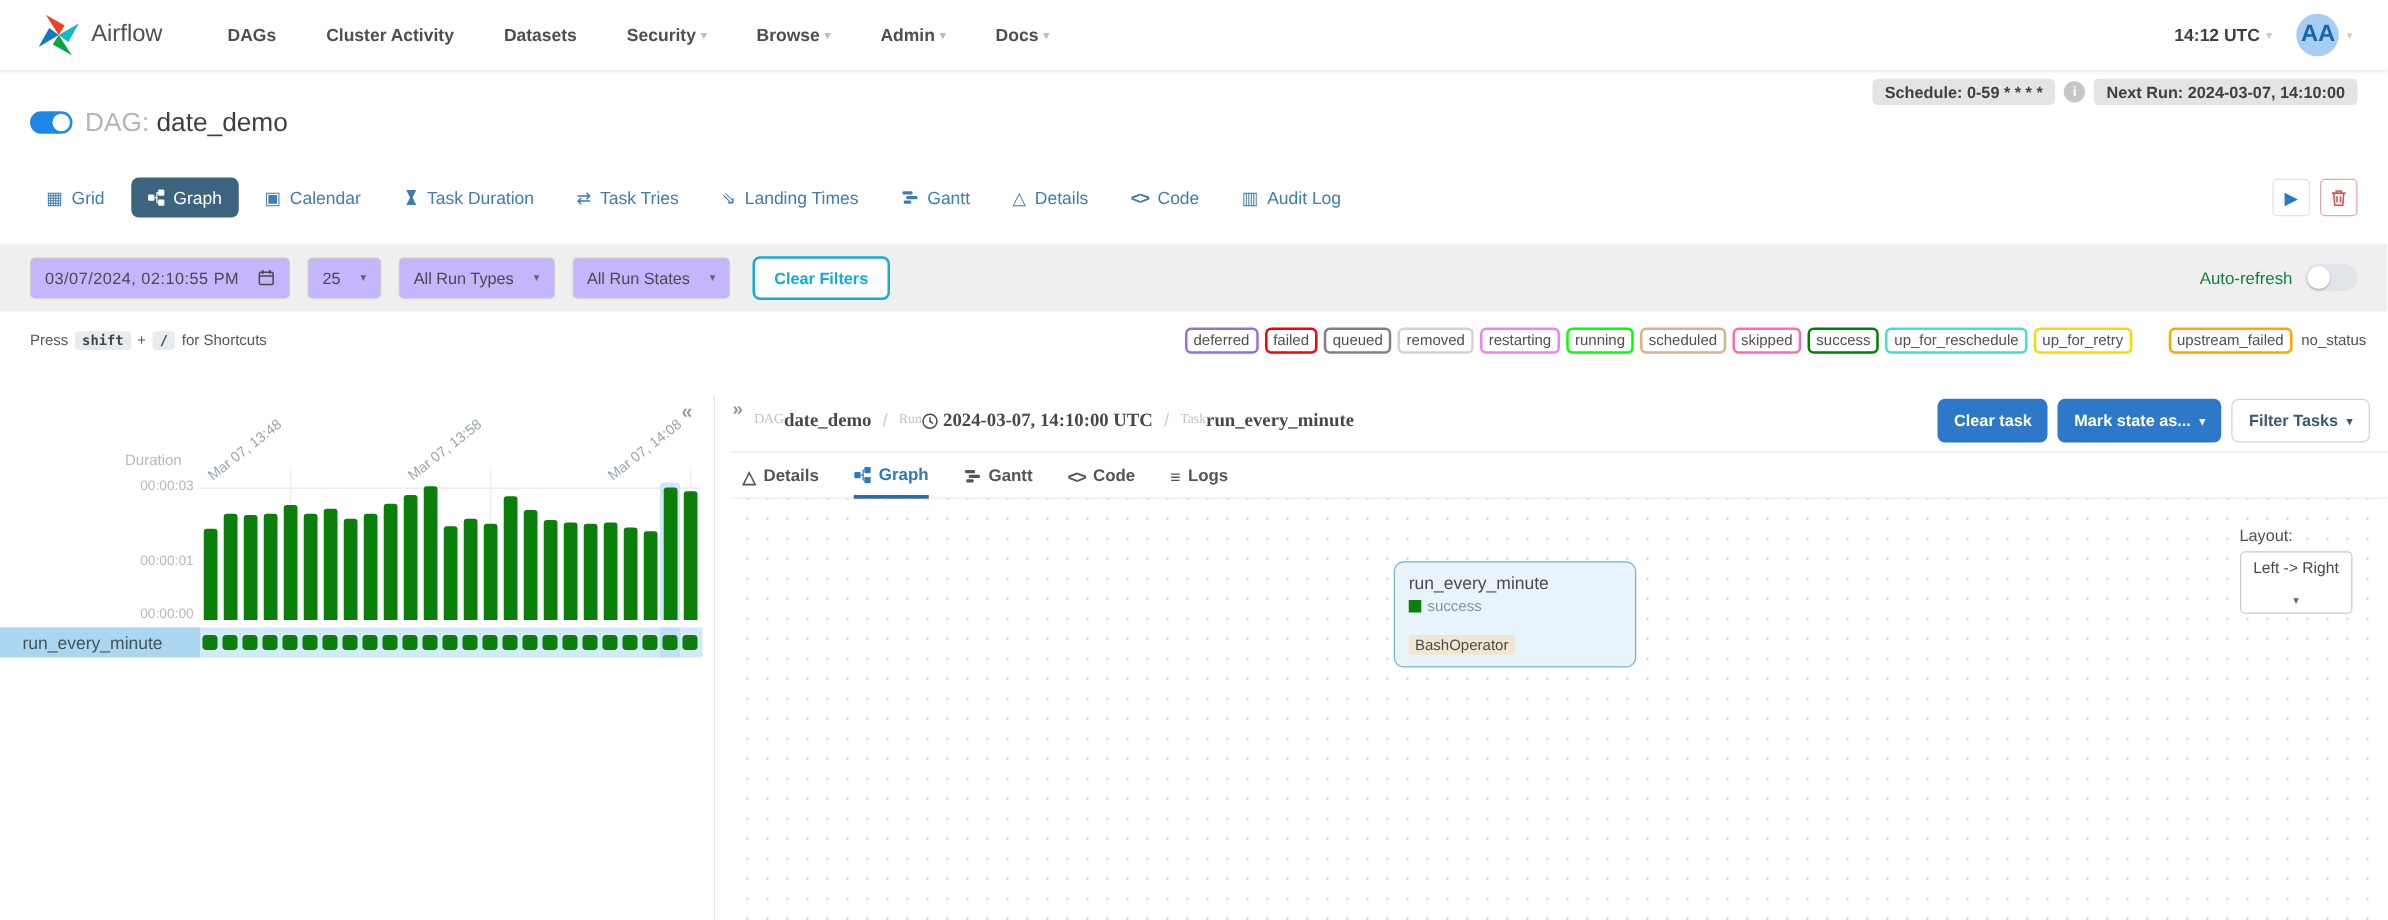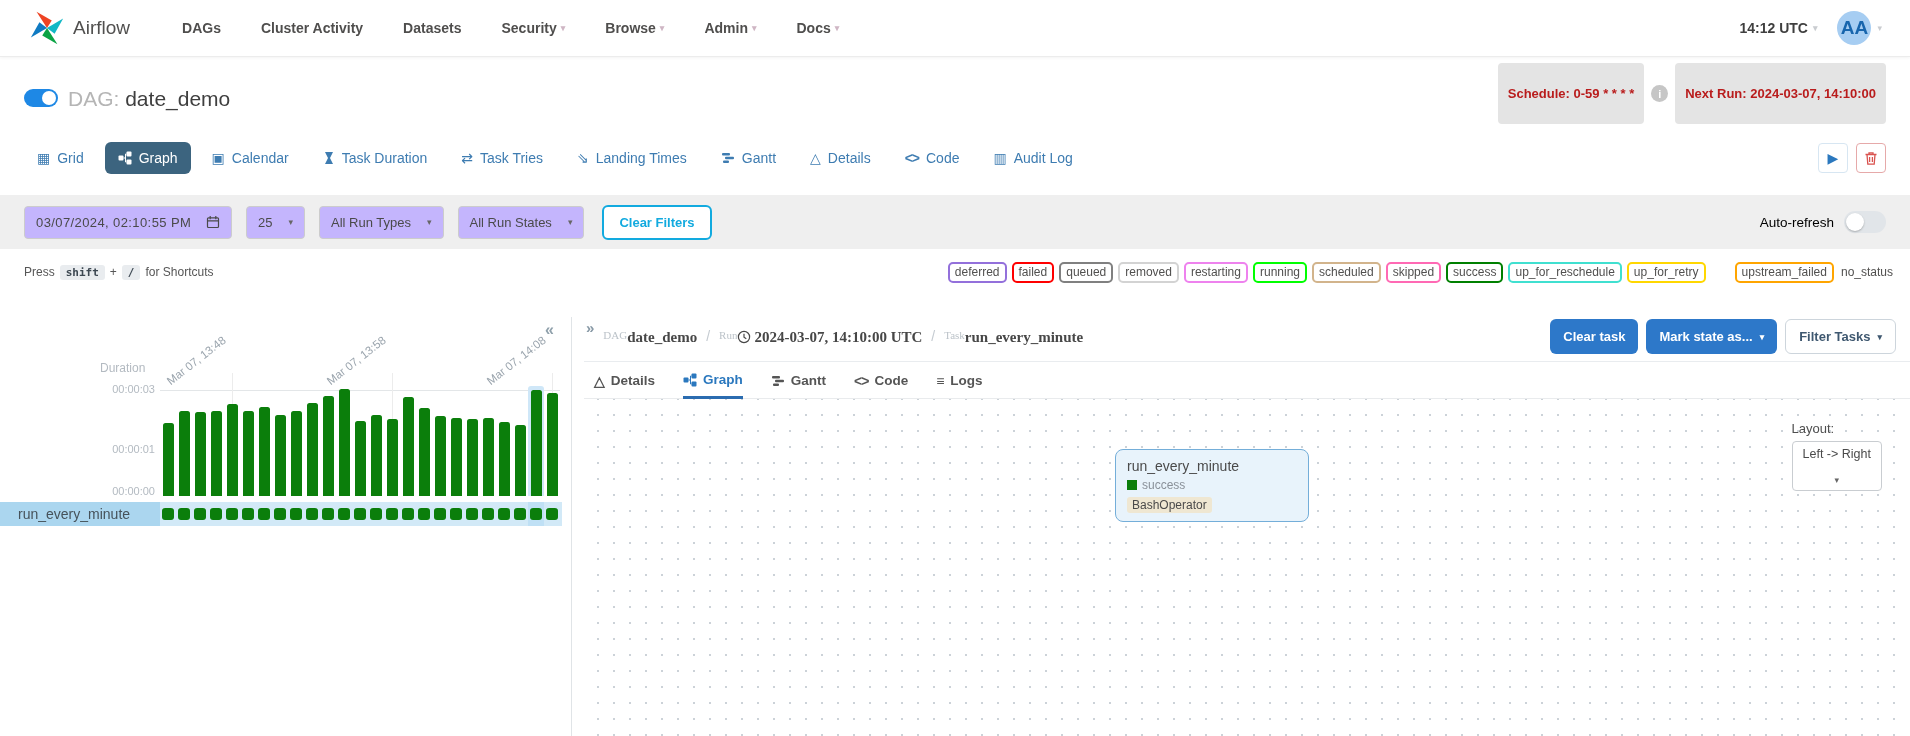--- a/index.html
+++ b/index.html
@@ -23,21 +23,21 @@
   .avatar { width: 34px; height: 34px; border-radius: 50%; background: #a6cdf2; color: #1765ad;
     font-weight: 700; font-size: 19px; display: flex; align-items: center; justify-content: center; margin-left: 14px; }
   
   .dag-header { height: 58px; flex: none; display: flex; align-items: flex-end; padding: 6px 24px 2px; }
   .toggle-on { width: 34px; height: 18px; border-radius: 9px; background: #1e88e5; position: relative; margin: 0 10px 6px 0; cursor: pointer; flex: none; }
   .toggle-on::after { content: ""; position: absolute; top: 2px; right: 2px; width: 14px; height: 14px; border-radius: 50%; background: #fff; }
   .dag-title { font-size: 21px; font-weight: 400; margin-bottom: 2px; }
   .dag-title .muted { color: #b5b5b5; }
   .dag-title .name { color: #3f3f3f; }
   .hdr-badges { margin-left: auto; align-self: flex-start; display: flex; align-items: center; gap: 7px; }
-  .gray-badge { background: #e4e4e4; border-radius: 4px; padding: 23px 10px; font-size: 13px; font-weight: 700; color: #b91c1c; white-space: nowrap; }
+  .gray-badge { background: #e4e4e4; border-radius: 4px; padding: 3px 10px; font-size: 13px; font-weight: 700; color: #404040; white-space: nowrap; }
   .info-ic { width: 17px; height: 17px; border-radius: 50%; background: #c6c6c6; color: #fff; font-size: 11px; font-weight: 700;
     display: flex; align-items: center; justify-content: center; flex: none; }
   
   .dag-tabs-row { height: 80px; flex: none; display: flex; align-items: center; padding: 12px 24px 6px; }
   .dag-tabs { display: flex; gap: 8px; align-items: center; }
   .dag-tab { display: flex; align-items: center; gap: 7px; padding: 8px 13px; border-radius: 6px;
     border: none; background: transparent; color: #3e7cb1; font-size: 14px; font-family: inherit; cursor: pointer; white-space: nowrap; }
   .dag-tab.active { background: #3c647f; color: #fff; }
   .ic { display: inline-flex; align-items: center; justify-content: center; font-size: 14px; line-height: 1; }
   .ic svg { display: block; }
@@ -48,21 +48,21 @@
   .trash-btn { border: 1px solid #e6a9a9; }
   
   .filter-bar { height: 54px; flex: none; background: #efefef; display: flex; align-items: center; gap: 14px; padding: 0 24px; }
   .date-input, .fselect { background: #c4b5fd; border: 1px solid #ccc; border-radius: 4px; padding: 8px 11px;
     font-size: 13px; color: #4a4a4a; display: flex; align-items: center; cursor: pointer; white-space: nowrap; }
   .date-input { gap: 9px; letter-spacing: .4px; width: 208px; justify-content: space-between; }
   .fselect { gap: 16px; }
   .sel-caret { font-size: 9px; color: #666; }
   .btn-clear { background: #fff; border: 2px solid #12aadf; color: #12aadf; font-weight: 700; font-size: 13px;
     border-radius: 6px; padding: 8px 15px; font-family: inherit; cursor: pointer; margin-left: 4px; }
-  .auto-refresh { margin-left: auto; display: flex; align-items: center; gap: 10px; font-size: 13.5px; color: #000000; }
+  .auto-refresh { margin-left: auto; display: flex; align-items: center; gap: 10px; font-size: 13.5px; color: #15803d; }
   .toggle-off { width: 42px; height: 22px; border-radius: 11px; background: #e1e5e9; position: relative; cursor: pointer; }
   .toggle-off::after { content: ""; position: absolute; top: 2px; left: 2px; width: 18px; height: 18px; border-radius: 50%;
     background: #fff; box-shadow: 0 1px 2px rgba(0,0,0,.25); }
   
   .legend-row { height: 46px; flex: none; display: flex; align-items: center; padding: 0 15px 0 24px; font-size: 12px; color: #565656; }
   .shortcuts { display: flex; align-items: center; gap: 5px; }
   kbd { background: #e9ecef; border-radius: 3px; padding: 1px 6px; font-family: "DejaVu Sans Mono", monospace; font-size: 11px; color: #3d4852; font-weight: 700; }
   .legend { margin-left: auto; display: flex; align-items: center; gap: 5px; }
   .lgd-badge { border: 2px solid #999; border-radius: 5px; background: #fff; padding: 0 5px; line-height: 17px; font-size: 12px; color: #51504f; cursor: default; }
   .lgd-plain { padding: 0 2px; }
@@ -104,21 +104,21 @@
   .rp-tab { display: flex; align-items: center; gap: 6px; padding-bottom: 9px; font-size: 13.5px; font-weight: 700;
     color: #555; background: none; border: none; font-family: inherit; cursor: pointer; }
   .rp-tab.active { color: #2b78be; border-bottom: 3px solid #2b6cb0; margin-bottom: -1px; }
   .canvas { flex: 1; position: relative; margin-right: 2px;
     background-image: radial-gradient(#ccd2d8 1px, transparent 1.3px); background-size: 16px 16px; background-position: 6px 8px; }
   .node { position: absolute; left: 531px; top: 50px; width: 194px; background: #e8f3fb; border: 1.5px solid #74aed9;
     border-radius: 8px; padding: 8px 11px; cursor: pointer; }
   .node-title { font-size: 14px; color: #4a4a4a; }
   .node-state { display: flex; align-items: center; gap: 5px; margin-top: 4px; font-size: 12px; color: #8a9199; }
   .state-sq { width: 10px; height: 10px; flex: none; }
-  .node-op { display: inline-block; margin-top: 5px; background: #efe7d2; font-size: 12px; color: #4a4a4a; padding: 1px 5px; border-radius: 3px; }
+  .node-op { display: inline-block; margin-top: 16px; background: #efe7d2; font-size: 12px; color: #4a4a4a; padding: 1px 5px; border-radius: 3px; }
   .layout-box { position: absolute; top: 22px; right: 26px; display: flex; flex-direction: column; gap: 5px; }
   .layout-label { font-size: 13px; color: #4f4f4f; }
   .layout-select { background: #fff; border: 1px solid #c9cdd1; border-radius: 4px; padding: 5px 10px; font-size: 12.5px;
     color: #4a4a4a; display: flex; align-items: center; gap: 14px; cursor: pointer; flex-direction: column; }
 </style>
 </head>
 <body>
 
 <header class="topnav">
   <div class="brand">

